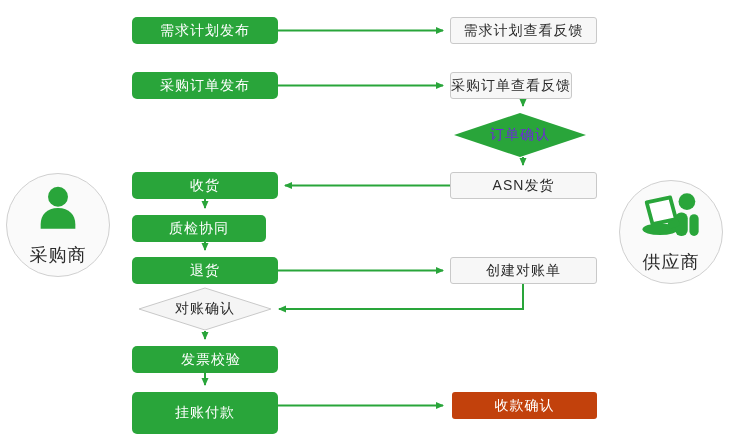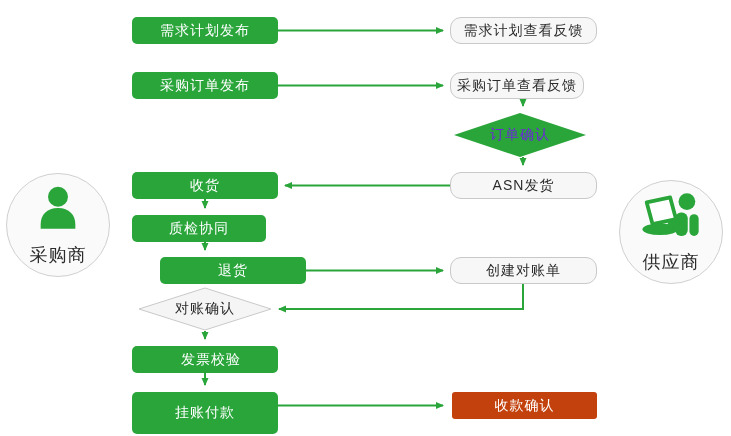--- a/index.html
+++ b/index.html
@@ -7,21 +7,21 @@
   body { font-family:"Liberation Sans", sans-serif; }
   .stage {
     position:relative; width:731px; height:436px; background:#ffffff; overflow:hidden;
   }
   svg.edges { position:absolute; left:0; top:0; z-index:1; }
   .node {
     position:absolute; z-index:2; display:flex; align-items:center; justify-content:center;
     font-size:14px; letter-spacing:1px;
   }
   .green-box { background:#29a53a; color:#ffffff; border-radius:5px; }
-  .white-box { background:#f7f7f7; border:1px solid #c9c9c9; color:#2b2b2b; border-radius:11px; }
+  .white-box { background:#f7f7f7; border:1px solid #c9c9c9; color:#2b2b2b; border-radius:3px; }
   .red-box   { background:#c2410c; color:#ffffff; border-radius:3px; }
   .diamond   { position:absolute; z-index:2; }
   .diamond svg { display:block; }
   .diamond .lbl {
     position:absolute; inset:0; display:flex; align-items:center; justify-content:center;
     font-size:14px; letter-spacing:1px;
   }
   .diamond.green .lbl { color:#6d28d9; }
   .diamond.gray  .lbl { color:#2b2b2b; }
   .actor {
@@ -80,36 +80,36 @@
   </div>
 
   <div class="node green-box" style="left:132px; top:17px;  width:146px; height:27px;">需求计划发布</div>
 
   <div class="node green-box" style="left:132px; top:172px; width:146px; height:27px;">收货</div>
 
   <div class="node green-box" style="left:132px; top:72px;  width:146px; height:27px;">采购订单发布</div>
 
   <div class="node green-box" style="left:132px; top:215px; width:134px; height:27px;">质检协同</div>
 
-  <div class="node green-box" style="left:132px; top:257px; width:146px; height:27px;margin-left:28px;">退货</div>
+  <div class="node green-box" style="left:132px; top:257px; width:146px; height:27px;">退货</div>
 
   <div class="diamond gray" style="left:138px; top:287px; width:134px; height:44px;">
     <svg width="134" height="44" viewBox="0 0 134 44">
       <polygon points="67,1 133,22 67,43 1,22" stroke="#c9c9c9" stroke-width="1" fill="#f5f5f5"></polygon>
     </svg>
     <span class="lbl">对账确认</span>
   </div>
 
   <div class="node green-box" style="left:132px; top:346px; width:146px; height:27px;padding-left:12px;">发票校验</div>
 
   <div class="node green-box" style="left:132px; top:392px; width:146px; height:42px;">挂账付款</div>
 
   <div class="node white-box" style="left:450px; top:17px;  width:147px; height:27px;">需求计划查看反馈</div>
 
-  <div class="node white-box" style="left:450px; top:72px;  width:134px; height:27px;">采购订单查看反馈</div>
+  <div class="node white-box" style="left:450px; top:72px;  width:122px; height:27px;">采购订单查看反馈</div>
 
   <div class="diamond green" style="left:454px; top:113px; width:132px; height:44px;">
     <svg width="132" height="44" viewBox="0 0 132 44">
       <polygon points="66,0 132,22 66,44 0,22" fill="#29a53a"></polygon>
     </svg>
     <span class="lbl">订单确认</span>
   </div>
 
   <div class="node white-box" style="left:450px; top:172px; width:147px; height:27px;">ASN发货</div>
 

